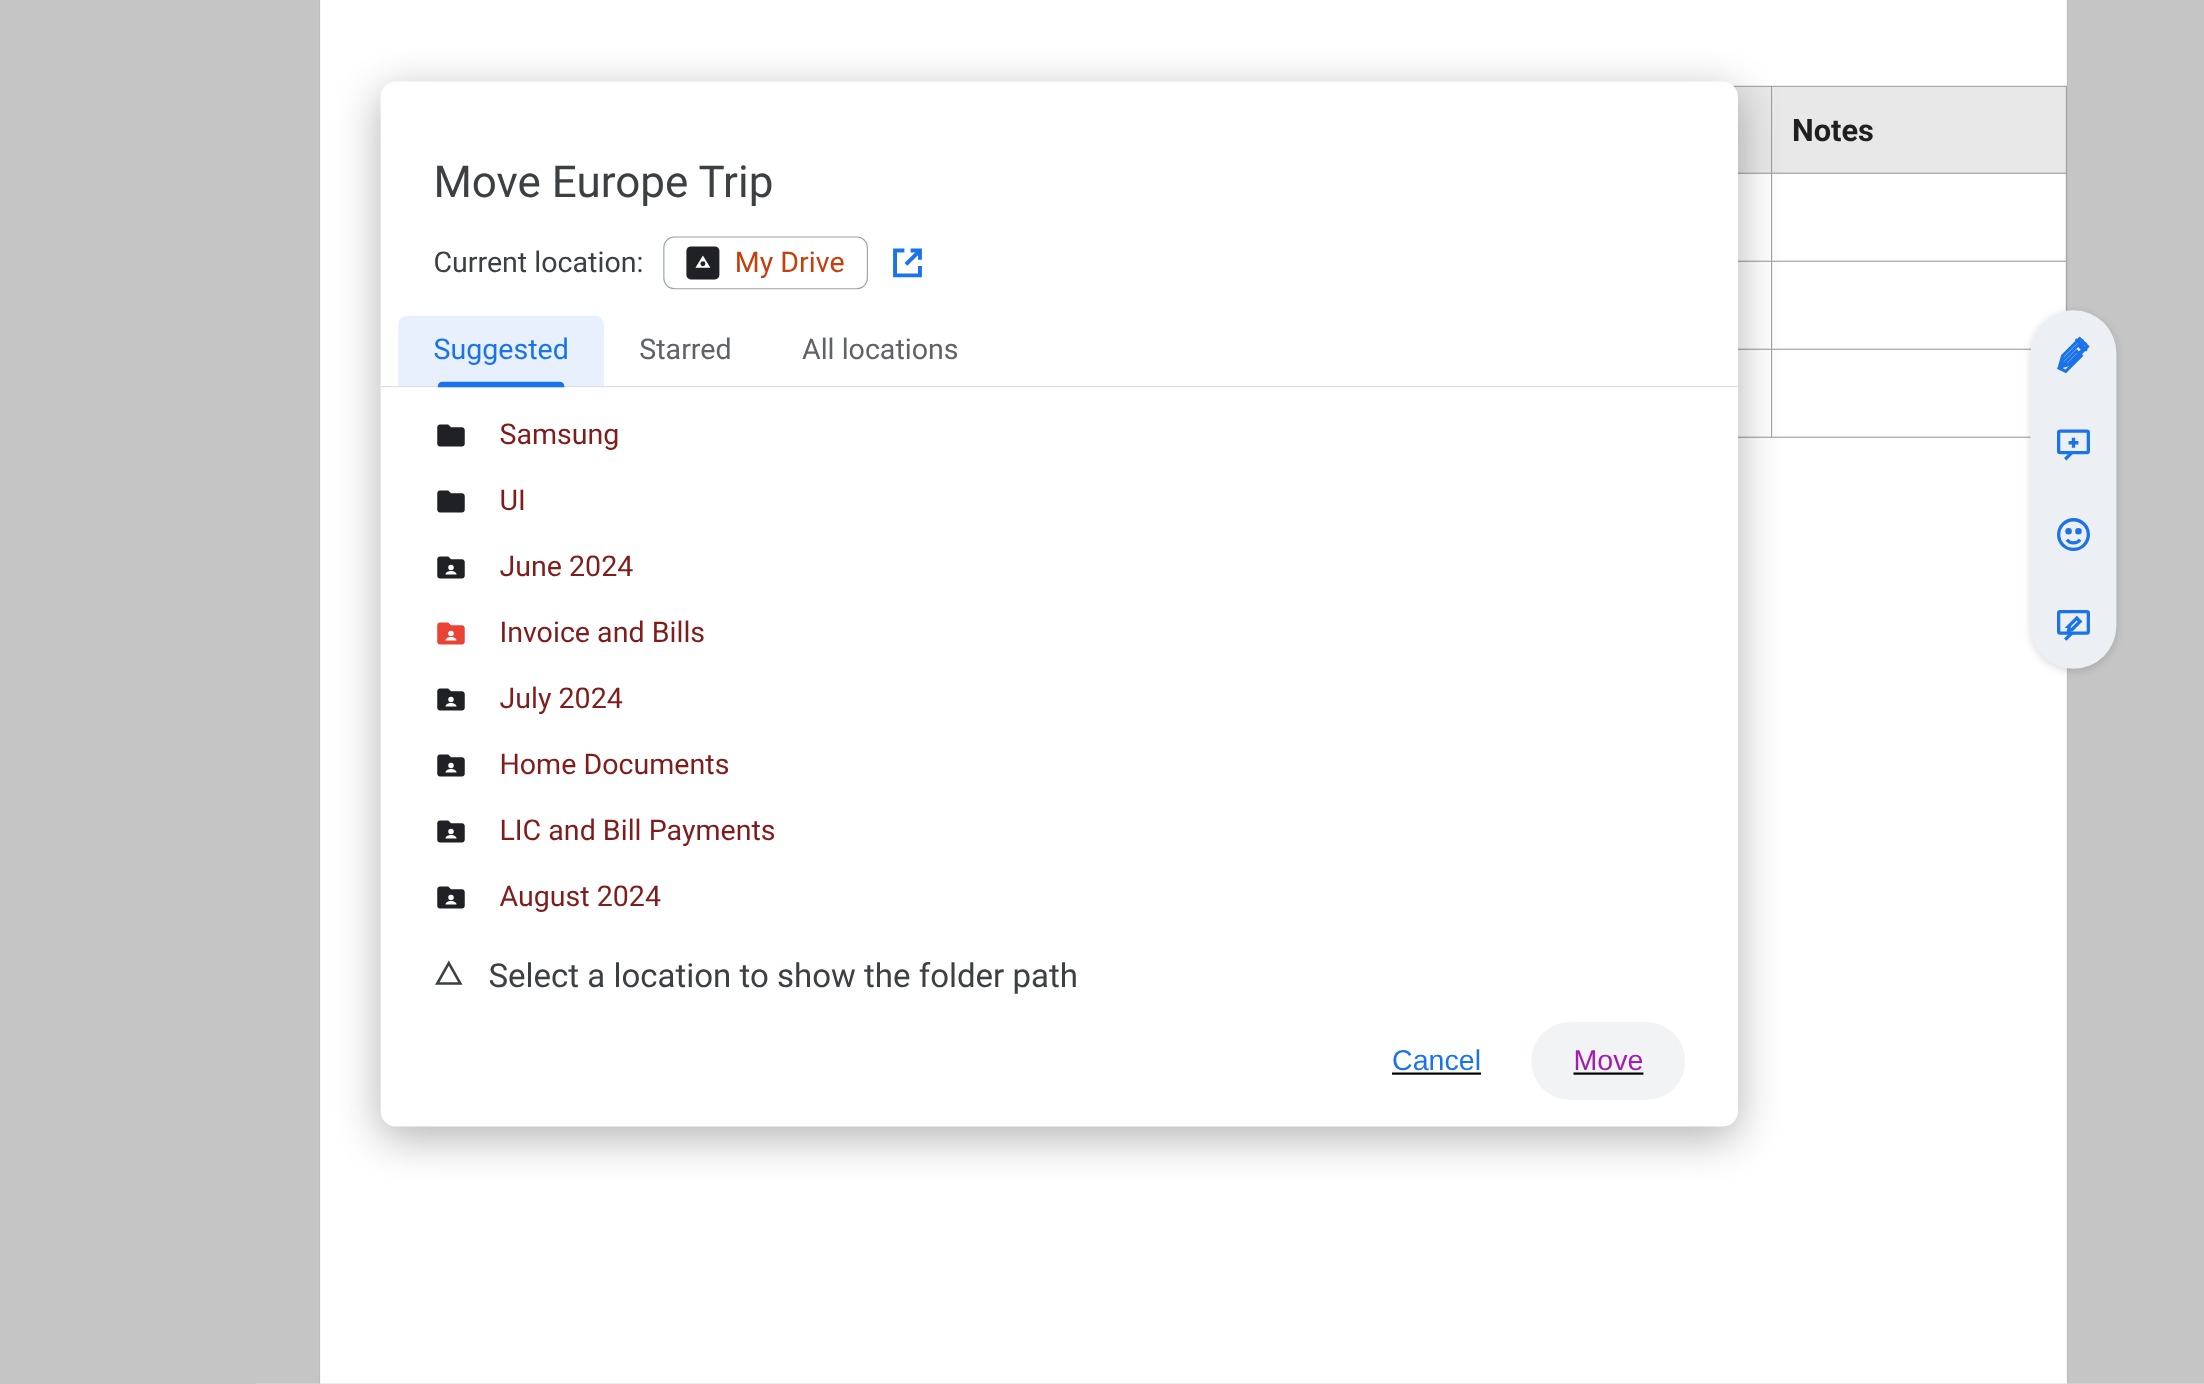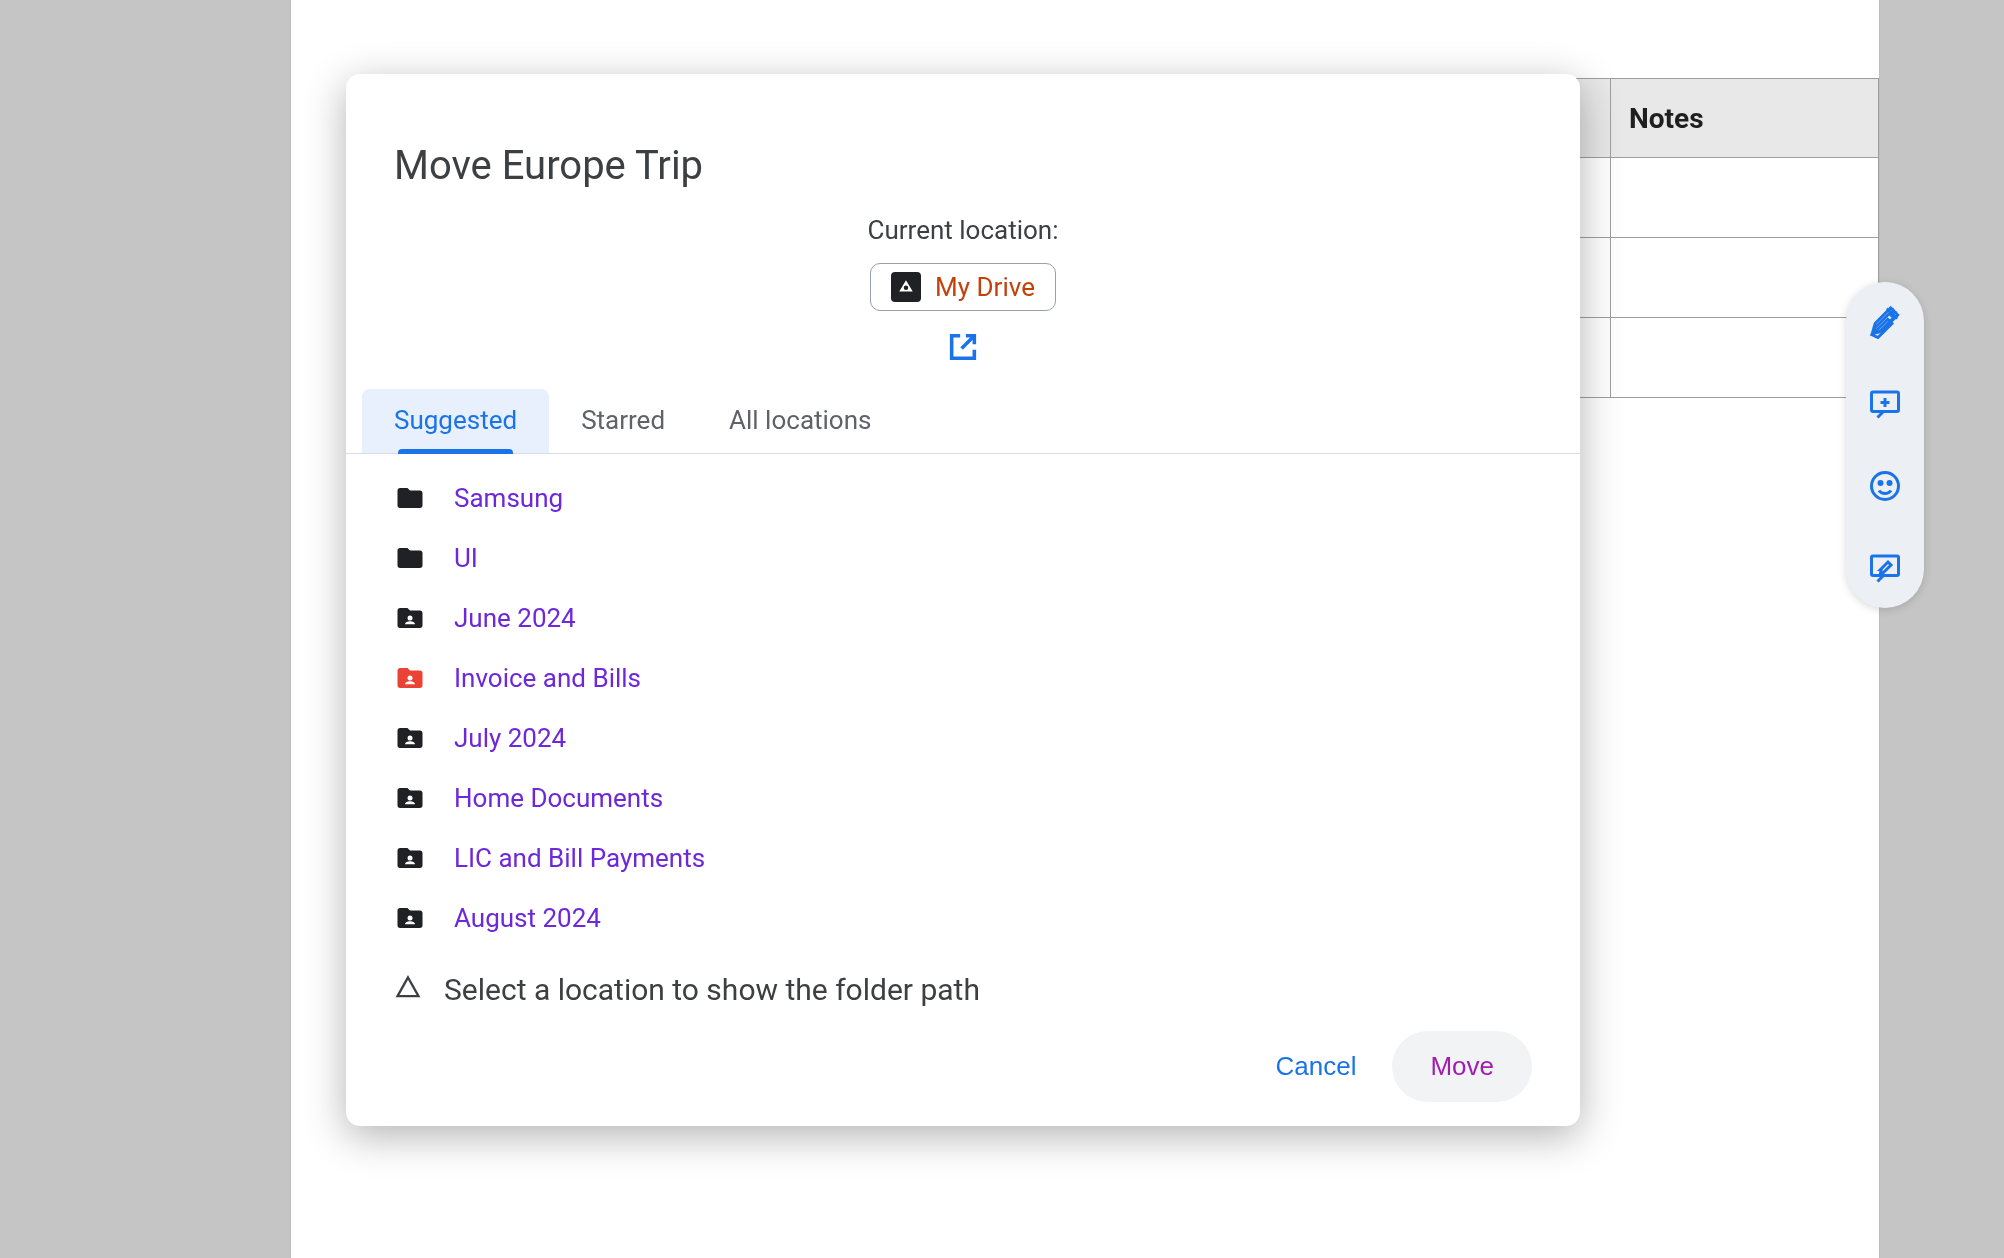--- a/index.html
+++ b/index.html
@@ -95,21 +95,20 @@
   color: #3c4043;
   padding: 0 48px 26px 48px;
   margin-top: 28px;
 }
 
 .location-row {
   display: flex;
   align-items: center;
   gap: 18px;
   padding: 0 48px 24px 48px;
-  flex-direction: column;
 }
 
 .location-label {
   font-size: 26px;
   color: #3c4043;
 }
 
 .location-chip {
   display: inline-flex;
   align-items: flex-end;
@@ -191,43 +190,44 @@
 .folder-icon {
   width: 32px;
   height: 32px;
   display: flex;
   align-items: center;
   justify-content: center;
 }
 
 .folder-name {
   font-size: 26px;
-  color: #6d28d9;
+  color: #7f1d1d;
 }
 
 
 .hint-row {
   display: flex;
   align-items: center;
   gap: 22px;
   padding: 10px 48px 16px 48px;
 }
 
 .hint-text {
   font-size: 30px;
   color: #3c4043;
 }
 
 
 .modal-footer {
   display: flex;
   justify-content: flex-end;
   align-items: center;
-  gap: 6px;
+  gap: 16px;
   padding: 8px 48px 0 48px;
+  text-decoration: underline;
 }
 
 .btn-cancel {
   font-size: 26px;
   color: #1a73e8;
   background: transparent;
   border: none;
   padding: 20px 30px;
   border-radius: 40px;
   cursor: pointer;

